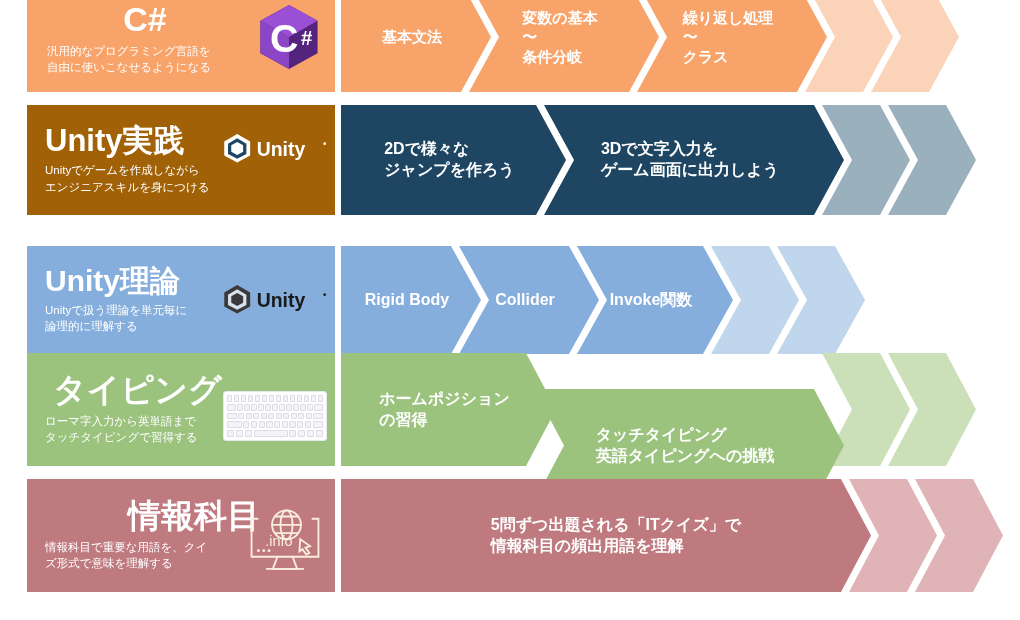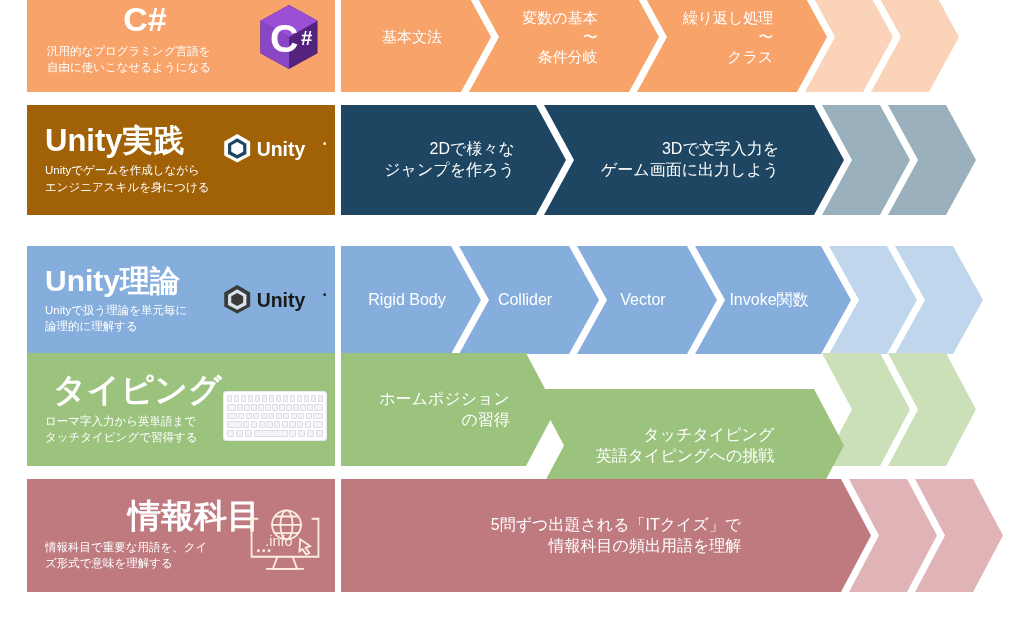--- a/index.html
+++ b/index.html
@@ -77,22 +77,22 @@
     align-items: center;
     justify-content: center;
     margin-right: -22px;
     clip-path: polygon(0 0, calc(100% - 30px) 0, 100% 50%, calc(100% - 30px) 100%, 0 100%, 30px 50%);
   }
   .chev.first {
     clip-path: polygon(0 0, calc(100% - 30px) 0, 100% 50%, calc(100% - 30px) 100%, 0 100%);
   }
   .chev-label {
     color: #ffffff;
-    font-weight: normal;
-    text-align: right;
+    font-weight: bold;
+    text-align: left;
     line-height: 1.3;
     white-space: pre-line;
     padding: 0 8px;
     position: relative;
     left: -4px;
   }
 
   
   #row1 { top: -18px; height: 110px; }
   #row1 .card-title   { font-size: 34px; text-align: center; padding-right: 86px; padding-top: 4px;}
@@ -247,23 +247,20 @@
           <circle cx="192" cy="22" r="2.5" fill="#1a1a1a"></circle>
         </svg>
       </div>
     </div>
     <div class="track">
         <div class="chev first" style="background: rgb(133, 174, 220); width: 140px; flex: 0 0 140px; z-index: 50;">
           <div class="chev-label">Rigid Body</div>
         </div>
         <div class="chev" style="background: rgb(133, 174, 220); width: 140px; flex: 0 0 140px; z-index: 49;">
           <div class="chev-label">Collider</div>
-        </div>
-        <div class="chev" style="background: rgb(133, 174, 220); width: 140px; flex: 0 0 140px; z-index: 48;">
-          <div class="chev-label">Vector</div>
         </div>
         <div class="chev" style="background: rgb(133, 174, 220); width: 156px; flex: 0 0 156px; z-index: 47;">
           <div class="chev-label">Invoke関数</div>
         </div>
         <div class="chev" style="background: rgb(192, 214, 236); width: 88px; flex: 0 0 88px; z-index: 46;">
           <div class="chev-label"></div>
         </div>
         <div class="chev" style="background: rgb(192, 214, 236); width: 88px; flex: 0 0 88px; z-index: 45;">
           <div class="chev-label"></div>
         </div>

